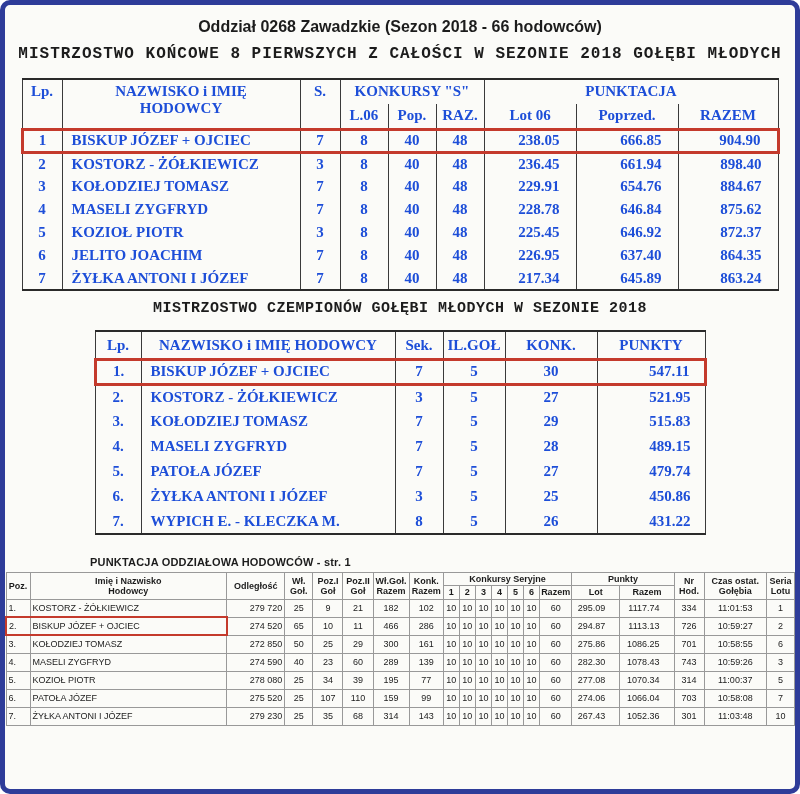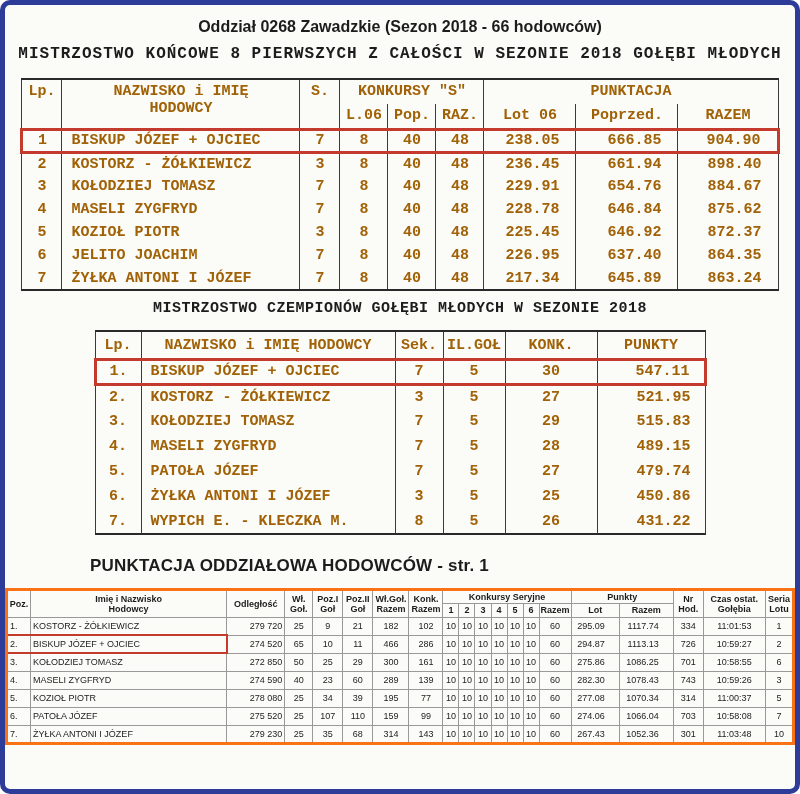--- a/index.html
+++ b/index.html
@@ -24,28 +24,28 @@
     font-size:16px;font-weight:bold;
   }
   .mono-heading{
     font-family:"Liberation Mono","DejaVu Sans Mono",monospace;
     font-weight:bold;text-align:center;
   }
   .h1{margin-top:9px;font-size:16px;letter-spacing:1px;white-space:nowrap;}
   .h2{margin-top:9px;font-size:15px;letter-spacing:.5px;}
   .h3{
     margin:21px 0 0 85px;
-    font-size:17px;font-weight:bold;letter-spacing:.2px;
+    font-size:11px;font-weight:bold;letter-spacing:.2px;
   }
   
   table{border-collapse:collapse;}
   .mono-table{
-    font-family:Liberation Mono, monospace;
+    font-family:Liberation Serif, serif;
     font-weight:bold;
-    color:#a16207;
+    color:#1d4ed8;
     border-top:2px solid #2a2a2a;
     border-bottom:2px solid #2a2a2a;
     table-layout:fixed;
   }
   .mono-table th,.mono-table td{
     border-left:1px solid var(--line);
     border-right:1px solid var(--line);
     font-weight:bold;
     white-space:nowrap;overflow:hidden;
   }
@@ -60,23 +60,23 @@
   .t1 tbody td:nth-child(7),
   .t1 tbody td:nth-child(8),
   .t1 tbody td:nth-child(9){text-align:right;padding-right:16px;}
   .t2{width:610px;margin:13px auto 0;font-size:15px;}
   .t2 thead th{height:28px;padding-top:5px;}
   .t2 tbody td{height:25px;text-align:center;}
   .t2 tbody td:nth-child(2){text-align:left;padding-left:9px;}
   .t2 tbody td:nth-child(6){text-align:right;padding-right:14px;}
   
   .t3{
-    width:790px;margin:12px auto 0;
+    width:790px;margin:4px auto 0;
     font-size:9px;
-    border:3px solid #f97316;
+    border:1px solid #f97316;
     table-layout:fixed;
   }
   .t3 th,.t3 td{
     border:1px solid #999;
     text-align:center;
     white-space:nowrap;overflow:hidden;
     line-height:1.15;
   }
   .t3 thead th{font-weight:bold;font-size:9px;padding:1px 0;}
   .t3 tbody td{height:18px;}

